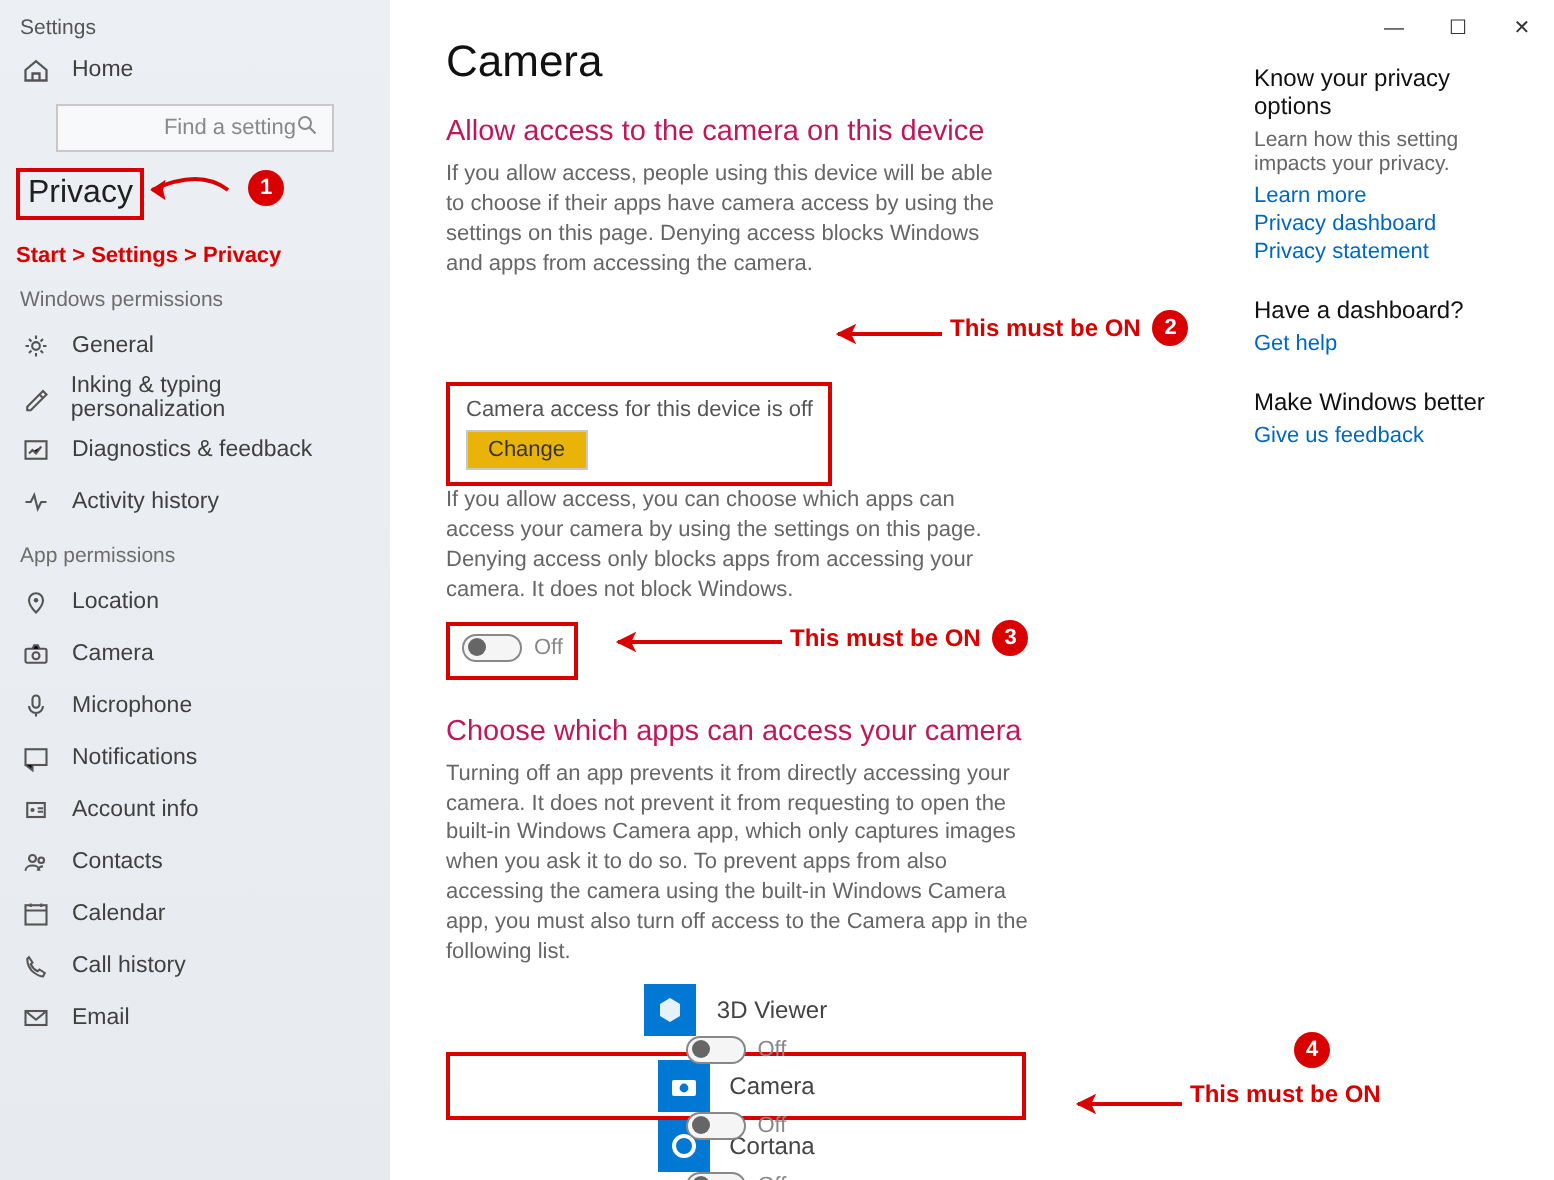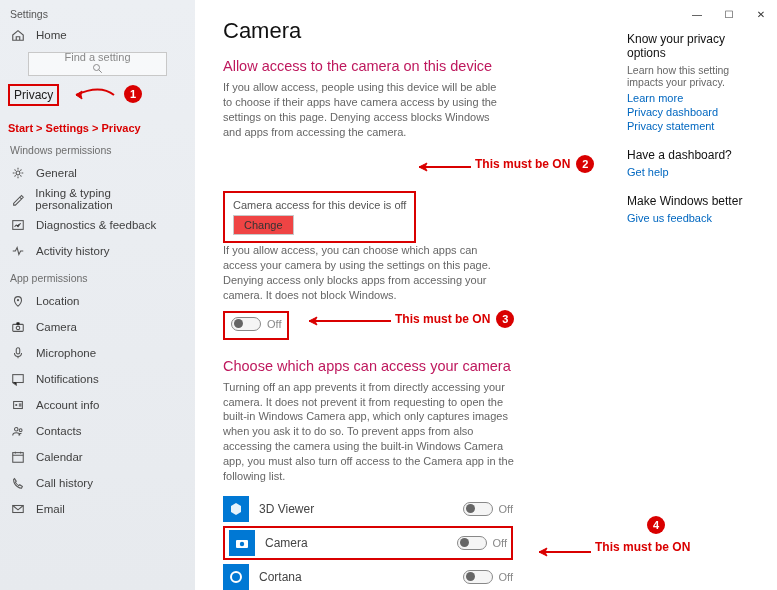--- a/index.html
+++ b/index.html
@@ -4,36 +4,36 @@
 <style>
   * { box-sizing: border-box; margin: 0; padding: 0; font-family: "Segoe UI", Arial, sans-serif; }
   body { width: 777px; height: 590px; background: #fff; overflow: hidden; position: relative; color: #1a1a1a; }
   .window { display: flex; width: 100%; height: 100%; }
   .titlebar { position: absolute; top: 0; right: 0; height: 28px; display: flex; align-items: center; z-index: 10; }
   .titlebar .btn { width: 32px; height: 22px; display: flex; align-items: center; justify-content: center; font-size: 10px; color: #333; }
   .sidebar { width: 195px; background: linear-gradient(180deg,#eceff3 0%,#e7eaee 100%); padding-top: 6px; font-size: 11.5px; color: #404040; overflow:hidden; }
   .sidebar .row { display: flex; align-items: center; height: 26px; padding: 0 10px; }
   .sidebar .ic { width: 16px; height: 16px; display:flex; align-items:center; justify-content:center; margin-right:10px; color:#555; }
   .sidebar .section { padding: 8px 10px 4px; color:#6d6d6d; font-size:10.5px; }
-  .searchbox { margin: 4px 28px 6px; height: 24px; background: rgba(255,255,255,0.6); border:1px solid #c8c8c8; display:flex; align-items:center; padding:0 6px; font-size:11px; color:#888; justify-content:center;flex-direction:column; }
+  .searchbox { margin: 4px 28px 6px; height: 24px; background: rgba(255,255,255,0.6); border:1px solid #c8c8c8; display:flex; align-items:center; padding:0 6px; font-size:11px; color:#888; justify-content:flex-end; }
   .searchbox .mag { color:#888; }
-  .priv-box { margin: 2px 8px 0; border:2px solid #d90000; padding:2px 4px; display:inline-block; font-size:12px; font-weight:500; color:#202020; }
+  .priv-box { margin: 2px 8px 0; border:2px solid #d90000; padding:2px 4px; display:inline-block; font-size:16px; font-weight:500; color:#202020; }
   .bread { margin: 6px 0 2px 8px; font-size:11px; color:#d90000; font-weight:bold; }
   .main { flex:1; padding: 18px 28px 10px 28px; overflow-y:auto; position:relative; font-size:12px; color:#444; }
   .main h1 { font-size:22px; font-weight:400; color:#111; margin-bottom:14px; }
   .main h2 { font-size:14.5px; font-weight:500; color:#be185d; margin: 12px 0 6px; }
   .main p.desc { font-size:11px; color:#666; max-width: 280px; line-height:1.35; margin-bottom:8px; }
   .box-red { border:2px solid #d90000; padding:6px 8px; display:inline-block;margin-top:44px; }
   .box-red2 { border:2px solid #d90000; padding:4px 6px; display:inline-block; }
-  .change-btn { background:#ef4444; border:1px solid #c8c8c8; padding:3px 10px; font-size:11px; color:#333; }
+  .change-btn { background:#eab308; border:1px solid #c8c8c8; padding:3px 10px; font-size:11px; color:#333; }
   .toggle { display:inline-flex; align-items:center; }
   .tog-pill { width:30px; height:14px; border:1px solid #888; border-radius:8px; position:relative; margin-right:6px; background:#f5f5f5; }
   .tog-pill::after { content:""; width:9px; height:9px; background:#666; border-radius:50%; position:absolute; left:2px; top:1.5px; }
   .tog-label { font-size:11px; color:#888; }
-  .applist .row { display:flex; align-items:center; height:34px; justify-content:space-between; width:290px; }
+  .applist .row { display:flex; align-items:center; height:34px; justify-content:space-between; width:290px;flex-direction:column; }
   .applist .left { display:flex; align-items:center; }
   .appicon { width:26px; height:26px; background:#0078d4; display:flex; align-items:center; justify-content:center; color:#fff; margin-right:10px; font-size:13px; }
   .rightcol { position:absolute; right:20px; top:32px; width:130px; font-size:11px; color:#444; }
   .rightcol h3 { font-size:12px; font-weight:500; color:#111; margin-bottom:4px; }
   .rightcol a { display:block; color:#0067c0; text-decoration:none; margin:2px 0; font-size:11px; }
   .rightcol p { font-size:10.5px; color:#666; margin-bottom:4px; }
   .callout { position:absolute; color:#d90000; font-weight:bold; font-size:12px; display:flex; align-items:center; }
   .callout .num { width:18px; height:18px; border-radius:50%; background:#d90000; color:#fff; display:flex; align-items:center; justify-content:center; font-size:11px; margin-left:6px; }
   svg.arrow { stroke:#d90000; fill:#d90000; }
   .cam-row-red { border:2px solid #d90000; padding:2px 4px; width:300px; }

